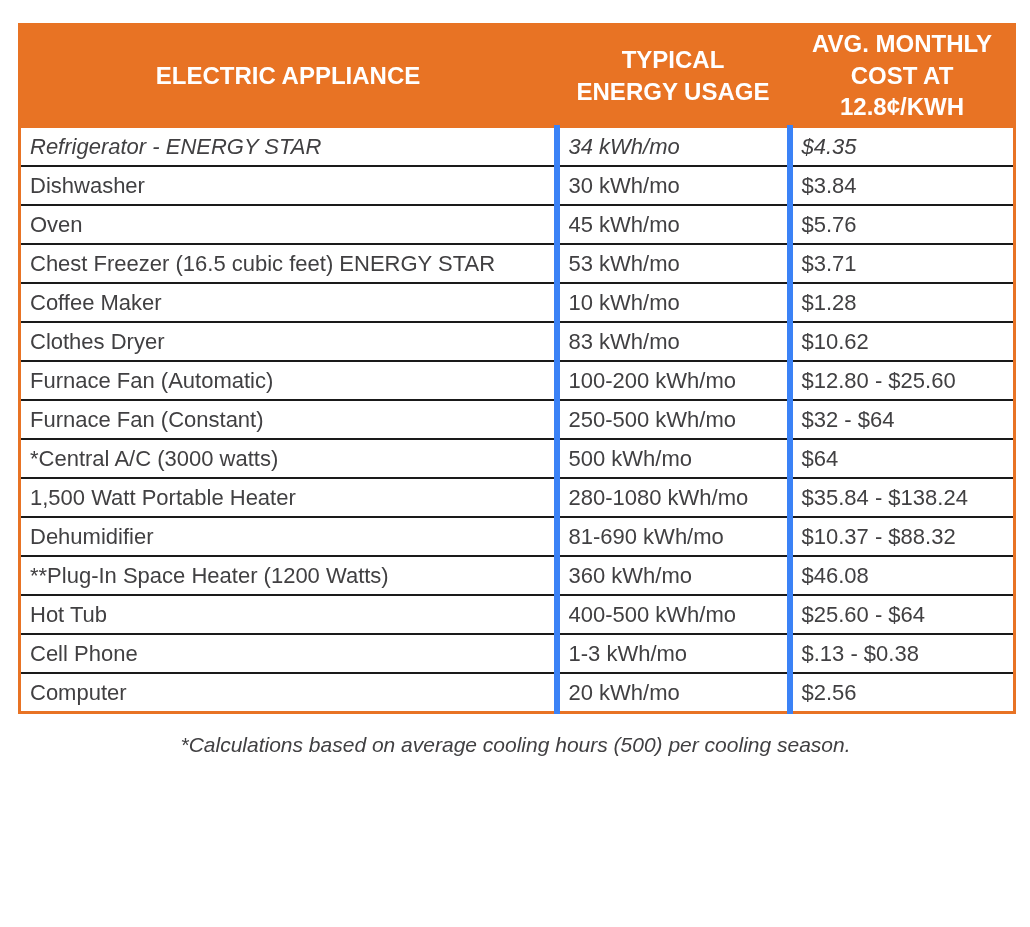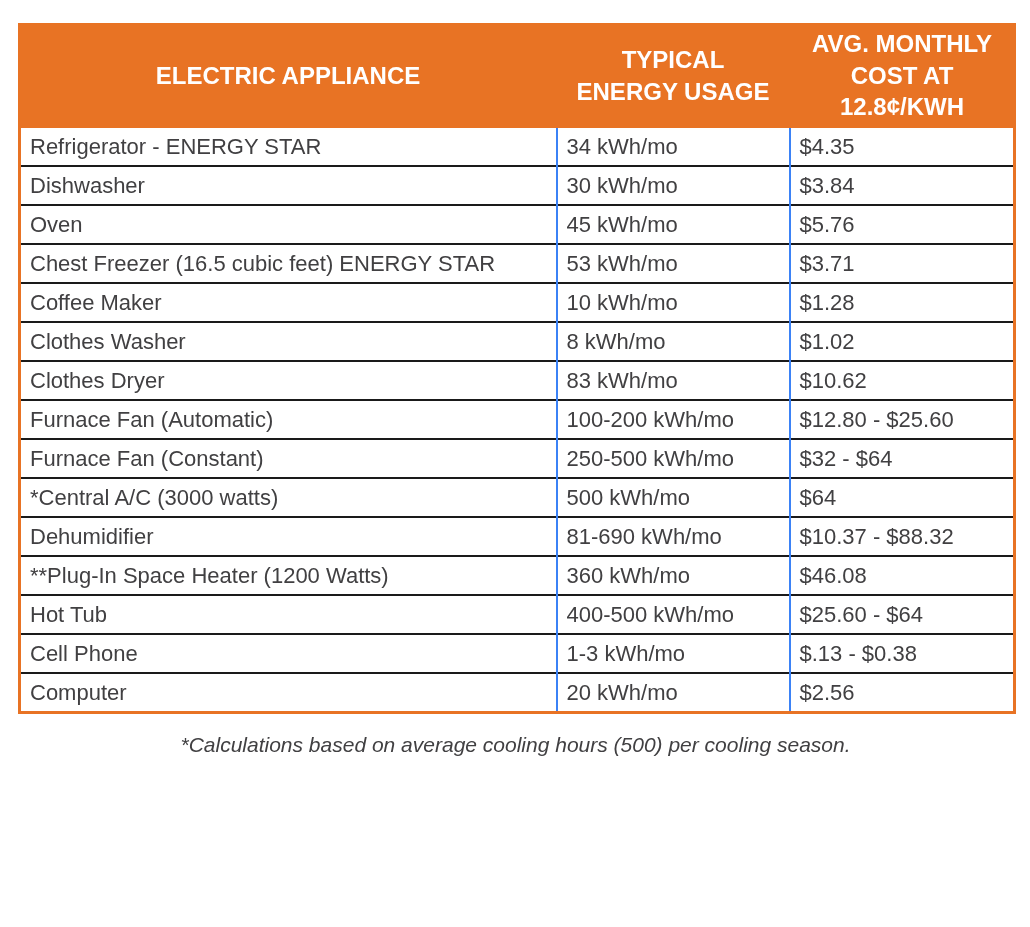--- a/index.html
+++ b/index.html
@@ -42,27 +42,28 @@
   }
   tbody td {
     font-size: 22px;
     height: 37px;
     padding: 0 6px 0 9px;
     vertical-align: middle;
     white-space: nowrap;
     overflow: hidden;
   }
   tbody td + td {
-    border-left: 2px solid #3b82f6;
+    border-left: 6px solid #3b82f6;
   }
   tbody tr {
     border-top: 2px solid #1A1A1A;
   }
   tbody tr:first-child {
     border-top: none;
+    font-style: italic;
   }
   .footnotes {
     margin-top: 16px;
     font-size: 21px;
     font-style: italic;
     line-height: 1.45;
   }
   .footnotes p {
     margin: 0 0 2px 0;
     text-align: center;
@@ -109,43 +110,43 @@
       <td>Chest Freezer (16.5 cubic feet) ENERGY STAR</td>
       <td>53 kWh/mo</td>
       <td>$3.71</td>
     </tr>
         <tr>
       <td>Coffee Maker</td>
       <td>10 kWh/mo</td>
       <td>$1.28</td>
     </tr>
         <tr>
-      <td>Clothes Washer</td>
-      <td>8 kWh/mo</td>
-      <td>$1.02</td>
-    </tr>
-        <tr>
       <td>Clothes Dryer</td>
       <td>83 kWh/mo</td>
       <td>$10.62</td>
     </tr>
         <tr>
       <td>Furnace Fan (Automatic)</td>
       <td>100-200 kWh/mo</td>
       <td>$12.80 - $25.60</td>
     </tr>
         <tr>
       <td>Furnace Fan (Constant)</td>
       <td>250-500 kWh/mo</td>
       <td>$32 - $64</td>
     </tr>
         <tr>
       <td>*Central A/C (3000 watts)</td>
       <td>500 kWh/mo</td>
       <td>$64</td>
+    </tr>
+        <tr>
+      <td>1,500 Watt Portable Heater</td>
+      <td>280-1080 kWh/mo</td>
+      <td>$35.84 - $138.24</td>
     </tr>
         <tr>
       <td>Dehumidifier</td>
       <td>81-690 kWh/mo</td>
       <td>$10.37 - $88.32</td>
     </tr>
         <tr>
       <td>**Plug-In Space Heater (1200 Watts)</td>
       <td>360 kWh/mo</td>
       <td>$46.08</td>

